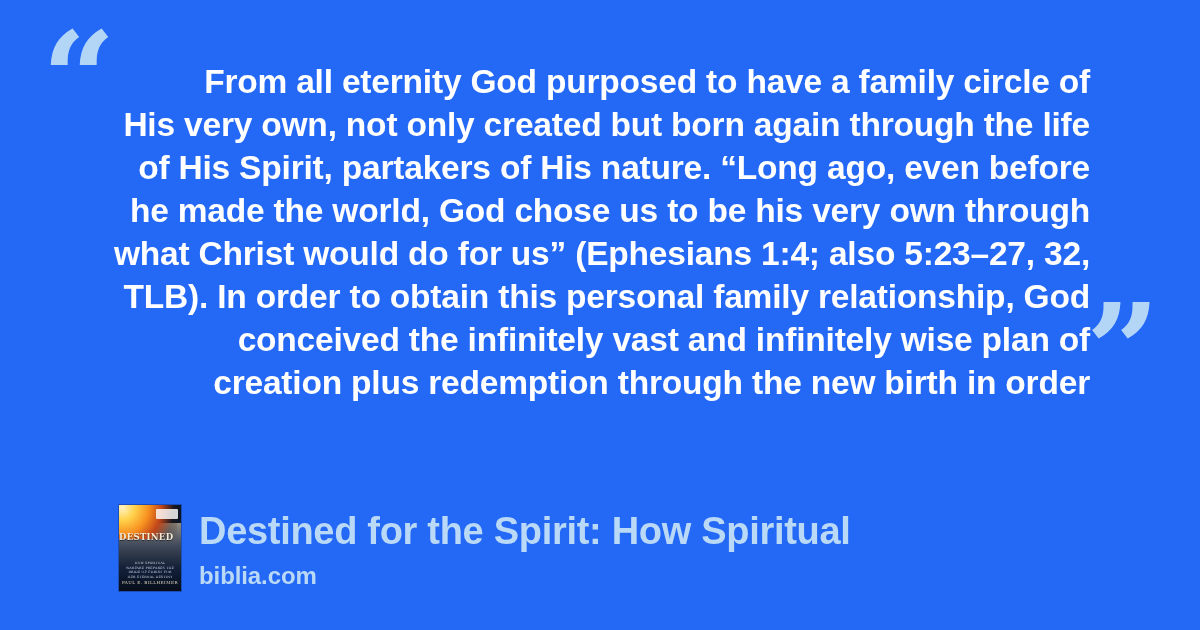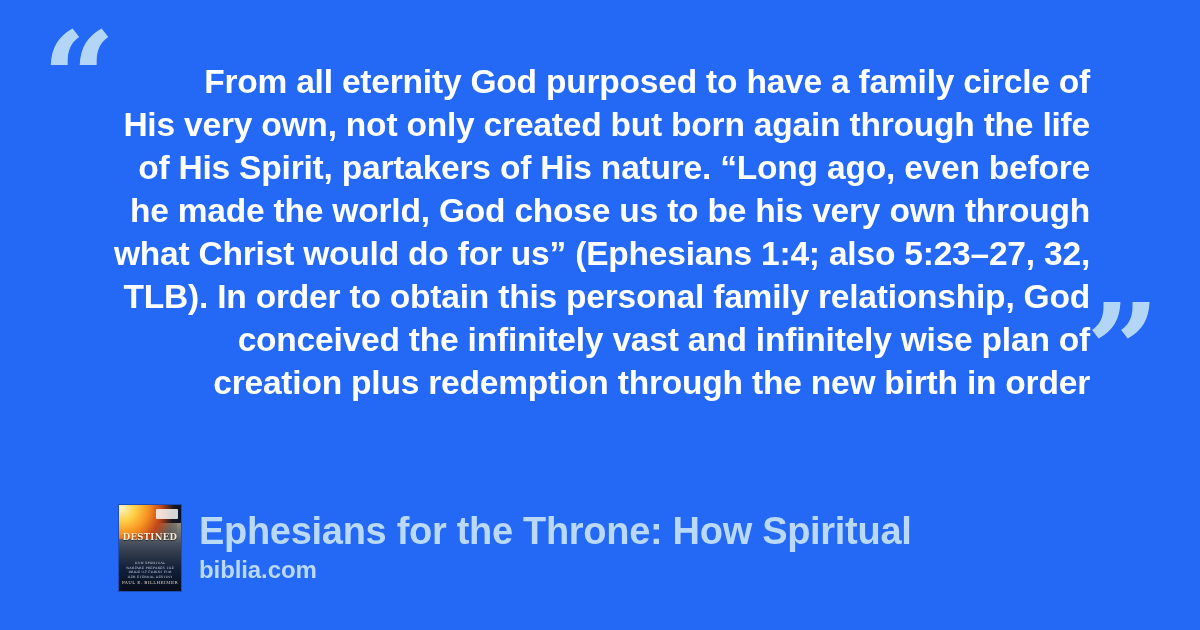--- a/index.html
+++ b/index.html
@@ -111,21 +111,21 @@
     right: 3px;
     top: 4px;
     width: 22px;
     height: 10px;
     background: rgba(255,255,255,0.82);
     border-radius: 1px;
   }
   .book-title-line {
     position: absolute;
     left: 0;
-    width: 62px;
+    width: 54px;
     text-align: center;
     color: #f4ead3;
     font-family: "DejaVu Serif", "Liberation Serif", serif;
     font-weight: 700;
     letter-spacing: 0.3px;
     text-shadow: 0 1px 1px rgba(0,0,0,0.6);
   }
   #book-title-1 { top: 27px; font-size: 8.5px; }
   #book-title-2 { top: 40px; font-size: 10px; letter-spacing: 1px; margin-top: 44px; }
   #book-subtitle {
@@ -165,21 +165,21 @@
     letter-spacing: -0.3px;
     white-space: nowrap;
   }
   #site-name {
     color: #b9d9f7;
     font-family: "Liberation Sans", sans-serif;
     font-weight: 700;
     font-size: 24px;
     line-height: 30px;
     letter-spacing: -0.1px;
-    margin-top: 2px;
+    margin-top: 8px;
   }
 </style>
 </head>
 <body>
 
 <div id="quote-card">
 
   <span id="quote-mark-open" class="quote-mark">“</span>
 
   <div id="quote-text">From all eternity God purposed to have a family circle of His very own, not only created but born again through the life of His Spirit, partakers of His nature. “Long ago, even before he made the world, God chose us to be his very own through what Christ would do for us” (Ephesians 1:4; also 5:23–27, 32, TLB). In order to obtain this personal family relationship, God conceived the infinitely vast and infinitely wise plan of creation plus redemption through the new birth in order</div>
@@ -193,19 +193,19 @@
       <div id="book-cover-glow"></div>
       <div id="book-cover-sun"></div>
       <div id="book-cover-badge"></div>
       <div id="book-title-1" class="book-title-line">DESTINED</div>
       <div id="book-title-2" class="book-title-line">THRONE</div>
       <div id="book-subtitle">HOW SPIRITUAL WARFARE PREPARES THE BRIDE OF CHRIST FOR HER ETERNAL DESTINY</div>
       <div id="book-author">PAUL E. BILLHEIMER</div>
     </div>
 
     <div id="footer-text">
-      <div id="book-name">Ephesians for the Throne: How Spiritual</div>
+      <div id="book-name">Destined for the Spirit: How Spiritual</div>
       <div id="site-name">biblia.com</div>
     </div>
 
   </div>
 
 </div>
 
 </body></html>

